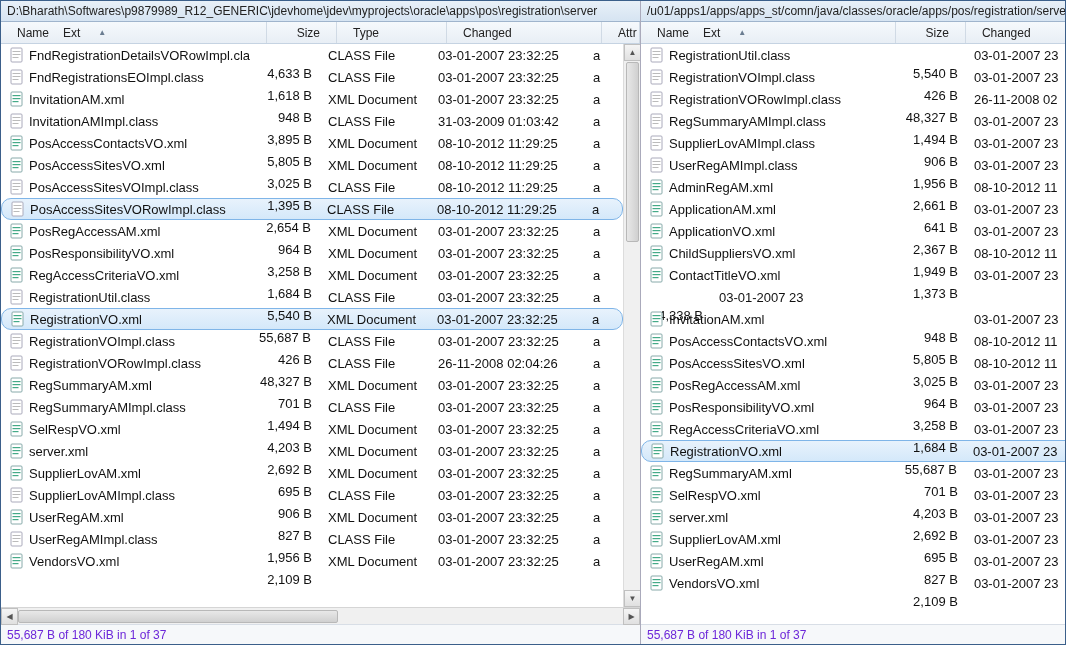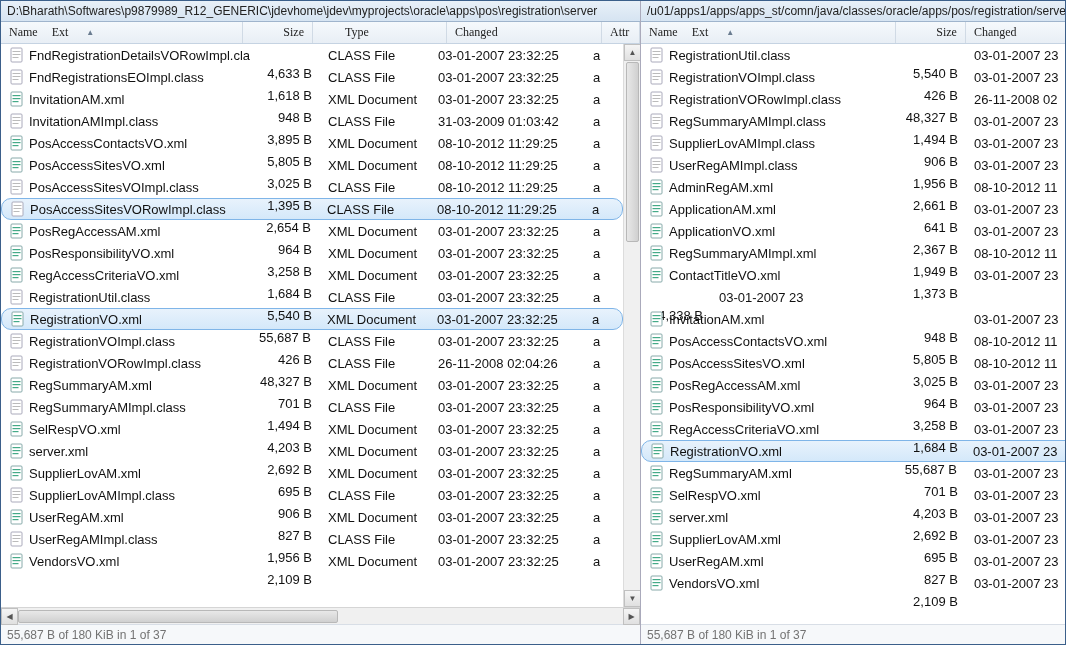--- a/index.html
+++ b/index.html
@@ -33,31 +33,30 @@
 .header-row {
   display: flex;
   background: linear-gradient(to bottom, #f5f9fc, #e8eef5);
   border-bottom: 1px solid #c5d3e2;
   height: 22px;
   align-items: stretch;
   font-size: 12px;
   color: #222;
 }
 .header-cell {
-  padding: 3px 8px;
+  padding: 3px 16px;
   border-right: 1px solid #d0dae5;
   display: flex;
   align-items: center;
   white-space: nowrap;
   cursor: pointer;
-  font-family: Liberation Serif, serif;
 }
 .col-name { flex: 1; gap: 14px; }
 .col-size { width: 70px; justify-content: flex-end; }
-.col-type { width: 110px; margin-left: 24px; }
+.col-type { width: 110px; }
 .col-changed { width: 155px; }
 .col-attr { width: 38px; }
 .col-changed-r { width: 110px; }
 .sort-ind {
   font-size: 8px;
   color: #6a7c90;
   margin-left: 4px;
 }
 .list-wrap {
   flex: 1;
@@ -125,21 +124,21 @@
   justify-content: center;
   font-size: 8px;
   color: #555;
 }
 .hscroll-btn.left { left: 0; }
 .hscroll-btn.right { right: 0; }
 .status-bar {
   height: 20px;
   padding: 2px 6px;
   font-size: 12px;
-  color: #737373;
+  color: #6d28d9;
   background: #f6f8fa;
   border-top: 1px solid #d8dee6;
   display: flex;
   align-items: center;
 }
 .vscroll {
   position: absolute;
   right: 0;
   top: 0;
   bottom: 0;
@@ -764,21 +763,21 @@
         <div class="row">
           <div class="cell c-name">
             <span class="icon">
               <svg viewBox="0 0 16 16">
                 <rect x="2" y="1" width="11" height="14" rx="1" fill="#fff" stroke="#8aa"></rect>
                 <rect x="3.5" y="4" width="8" height="1.2" fill="#4a8"></rect>
                 <rect x="3.5" y="7" width="8" height="1.2" fill="#4a8"></rect>
                 <rect x="3.5" y="10" width="6" height="1.2" fill="#4a8"></rect>
               </svg>
             </span>
-            <span>RegSummaryAMImpl.xml</span>
+            <span>ChildSuppliersVO.xml</span>
           </div>
           <div class="cell c-size">1,949 B</div>
           <div class="cell c-changed-r">08-10-2012 11</div>
         </div>
         <div class="row">
           <div class="cell c-name">
             <span class="icon">
               <svg viewBox="0 0 16 16">
                 <rect x="2" y="1" width="11" height="14" rx="1" fill="#fff" stroke="#8aa"></rect>
                 <rect x="3.5" y="4" width="8" height="1.2" fill="#4a8"></rect>

